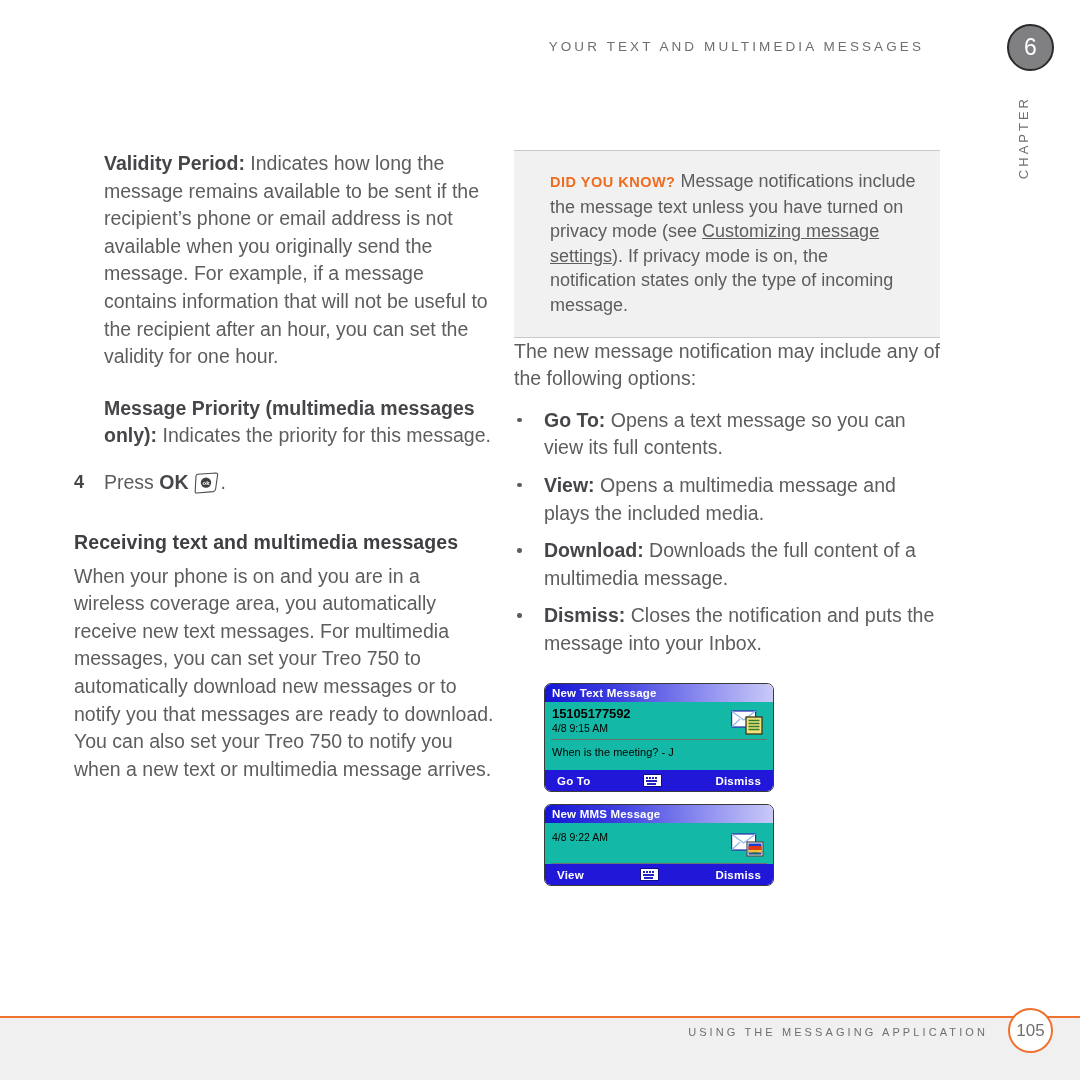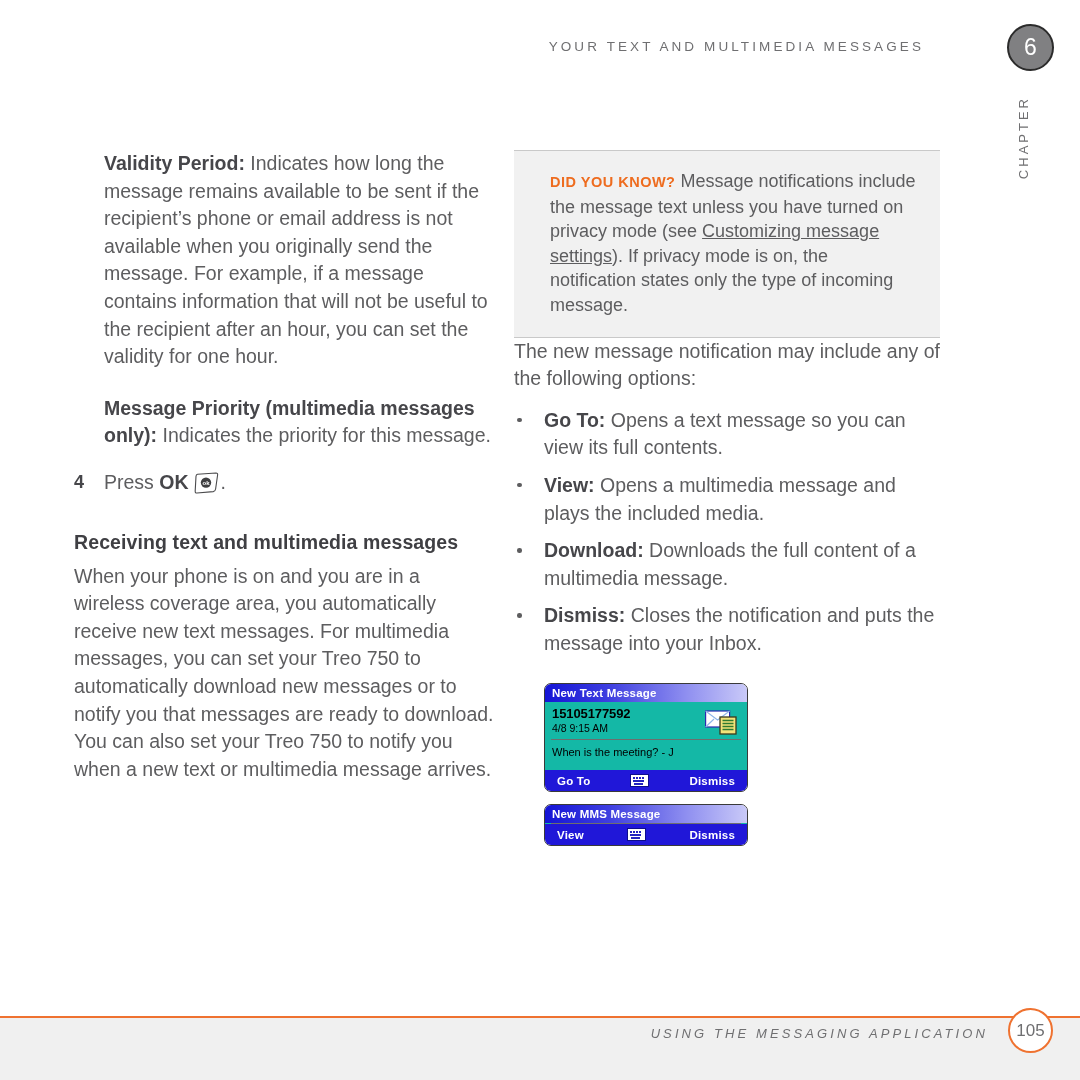--- a/index.html
+++ b/index.html
@@ -178,21 +178,21 @@
   }
 
   
   .shots {
     position: absolute;
     left: 544px;
     top: 683px;
     width: 230px;
   }
   .phone-shot {
-    width: 204px;
+    width: 230px;
     background: #ffffff;
     border: 1.5px solid #3a3a3a;
     border-radius: 7px;
     box-sizing: border-box;
     overflow: hidden;
     margin-bottom: 12px;
     position: relative;
   }
   .shot-title {
     height: 18px;
@@ -282,25 +282,24 @@
     top: 1016px;
     width: 1080px;
     height: 64px;
     background: #f0f0f0;
     border-top: 2.5px solid #ef7230;
   }
   .footer-title {
     position: absolute;
     right: 92px;
     top: 1026px;
-    font-size: 13px;
+    font-size: 11px;
     letter-spacing: 3.1px;
     color: #6f6f71;
     white-space: nowrap;
-    font-style: italic;
   }
   .page-number {
     position: absolute;
     left: 1008px;
     top: 1008px;
     width: 45px;
     height: 45px;
     border-radius: 50%;
     background: #ffffff;
     border: 2px solid #ef7230;
@@ -394,20 +393,35 @@
         <i style="left:2px;top:5px;width:11px;"></i>
         <i style="left:3px;top:8px;width:9px;"></i>
       </span>
       <span class="softkey">Dismiss</span>
     </div>
   </div>
 
   <div class="phone-shot">
     <div class="shot-title">New MMS Message</div>
     <div class="shot-body">
+      <div class="shot-head" style="min-height:40px;padding-top:7px;">
+        <div class="shot-time">4/8 9:22 AM</div>
+        <span class="msg-icon" style="top:10px;">
+          <svg width="34" height="26" viewBox="0 0 34 26" aria-hidden="true">
+            <rect x="0.6" y="1" width="24" height="16" fill="#ffffff" stroke="#2a2ab0" stroke-width="1.2"></rect>
+            <path d="M0.6 1 L12.6 10 L24.6 1" fill="none" stroke="#8fb7e8" stroke-width="1.1"></path>
+            <path d="M0.6 17 L9 9 M24.6 17 L16 9" fill="none" stroke="#8fb7e8" stroke-width="1.1"></path>
+            <rect x="16" y="9" width="16" height="14" fill="#ffffff" stroke="#555555" stroke-width="1.3"></rect>
+            <rect x="17.5" y="10.5" width="13" height="11" fill="#1a3fd0"></rect>
+            <rect x="17.5" y="13" width="13" height="4" fill="#e03a10"></rect>
+            <rect x="17.5" y="17" width="13" height="2.6" fill="#f2c23a"></rect>
+            <path d="M17.5 21.5 Q24 16 30.5 21.5 L30.5 21.5 Z" fill="#1f7a2a" opacity="0.55"></path>
+          </svg>
+        </span>
+      </div>
       <div class="shot-divider"></div>
     </div>
     <div class="shot-bar">
       <span class="softkey">View</span>
       <span class="kbd-icon">
         <i style="left:2px;top:2px;width:2px;"></i>
           <i style="left:5px;top:2px;width:2px;"></i>
           <i style="left:8px;top:2px;width:2px;"></i>
           <i style="left:11px;top:2px;width:2px;"></i>
         <i style="left:2px;top:5px;width:11px;"></i>

